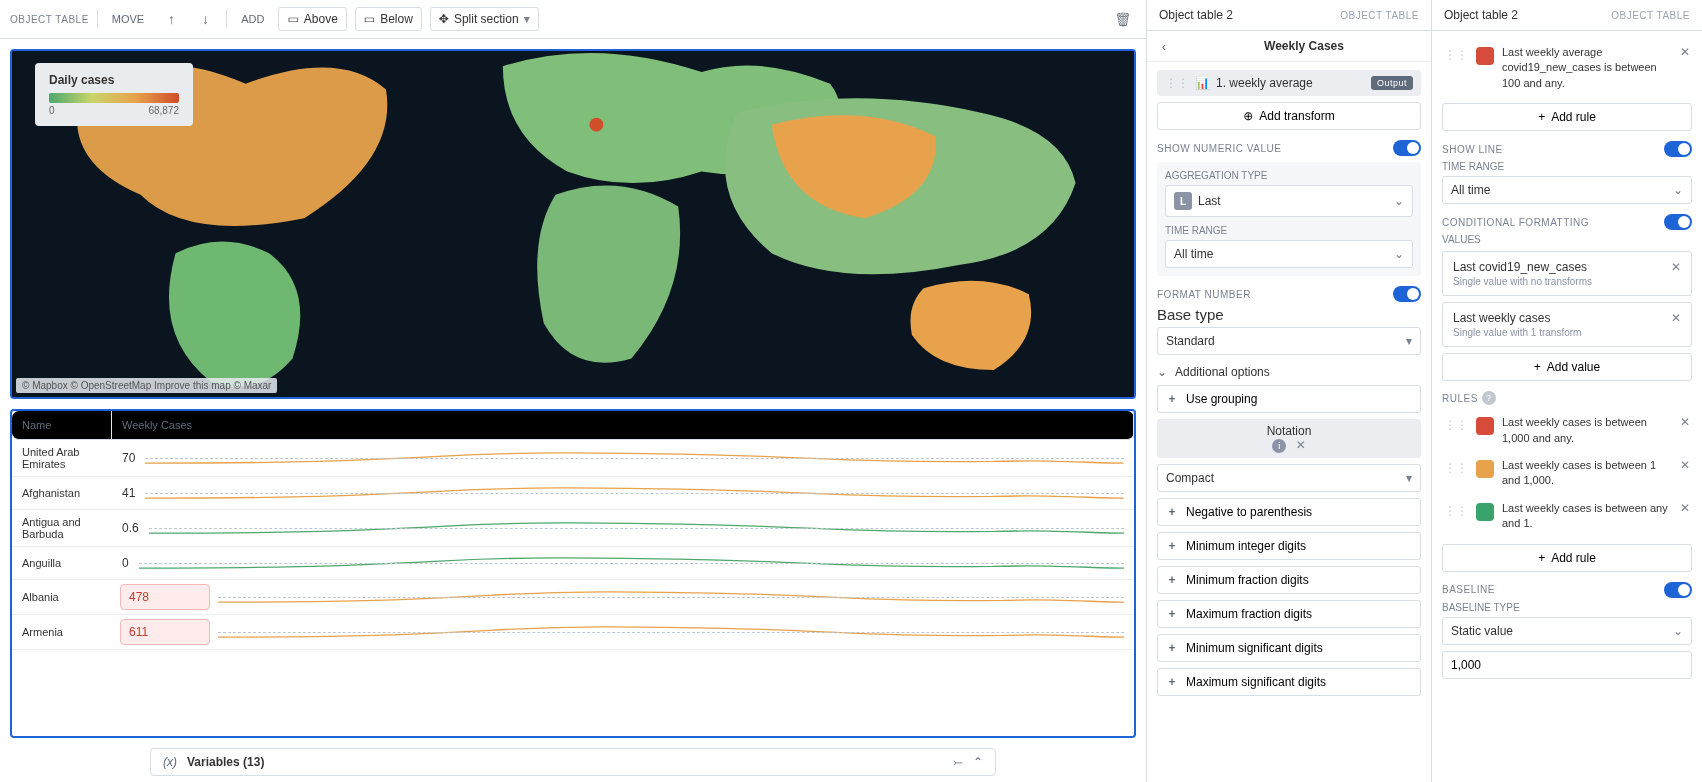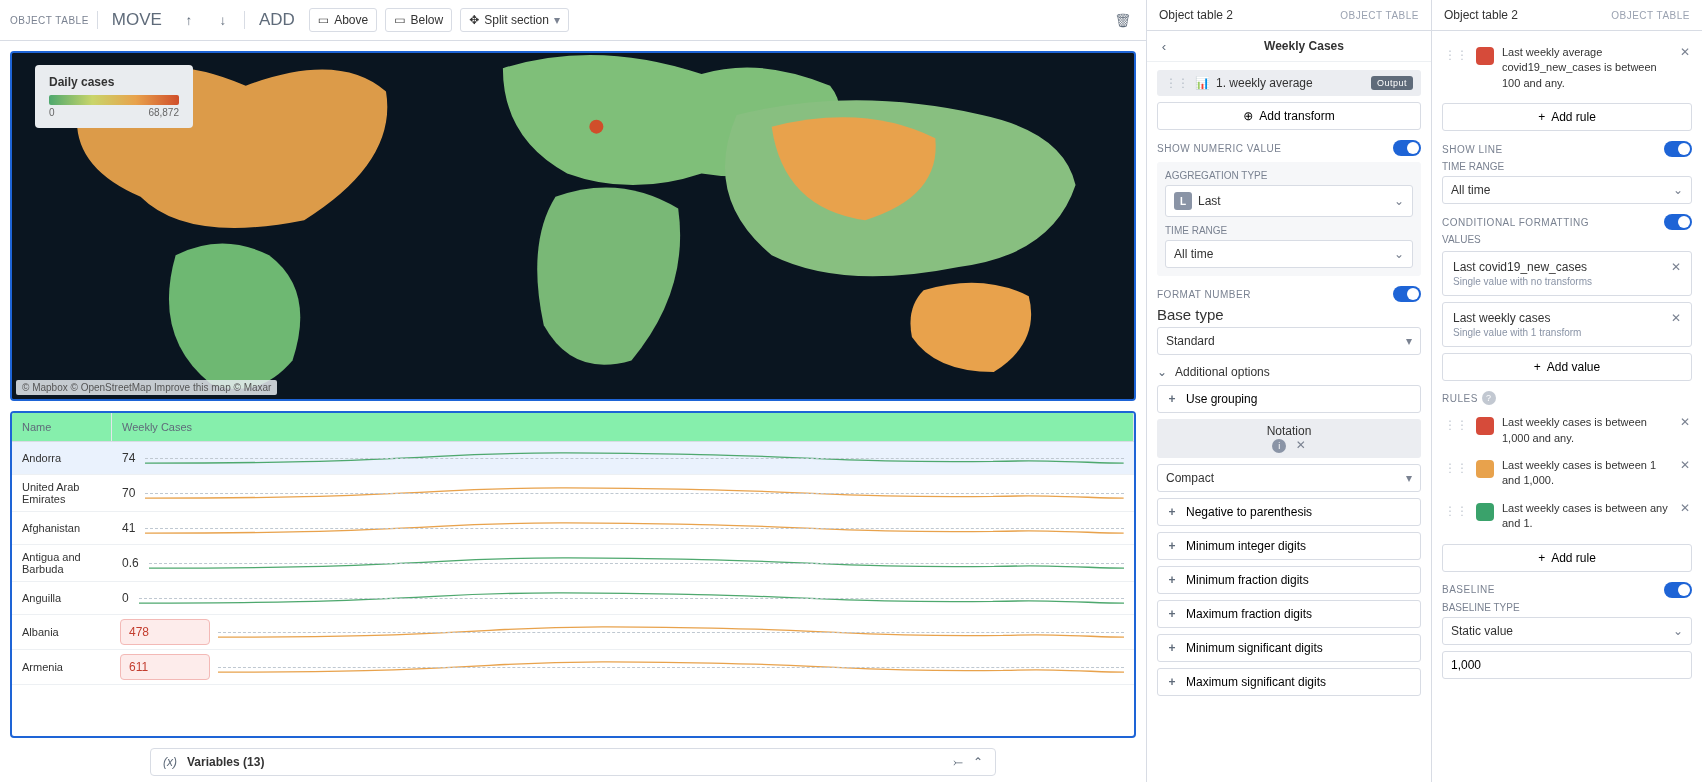--- a/index.html
+++ b/index.html
@@ -6,21 +6,21 @@
 body { background: #fff; color: #333; font-size: 12px; }
 .app { display: flex; width: 1702px; height: 782px; }
 .main { flex: 1; display: flex; flex-direction: column; border-right: 1px solid #d8dce4; }
 .panel { width: 285px; border-right: 1px solid #d8dce4; display: flex; flex-direction: column; overflow-y: auto; }
 .panel3 { width: 270px; display: flex; flex-direction: column; overflow-y: auto; }
 
 
 .toolbar { display: flex; align-items: center; padding: 6px 10px; border-bottom: 1px solid #d8dce4; gap: 8px; }
 .toolbar-label { color: #7a8291; font-size: 10px; letter-spacing: 0.5px; }
 .btn { display: inline-flex; align-items: center; gap: 5px; padding: 4px 8px; border: 1px solid #d8dce4; background: #fff; border-radius: 3px; cursor: pointer; font-size: 12px; color: #333; }
-.btn-flat { border: none; background: none; padding: 4px 6px; color: #5f6b7a; cursor: pointer; font-size: 17px; }
+.btn-flat { border: none; background: none; padding: 4px 6px; color: #5f6b7a; cursor: pointer; font-size: 11px; }
 .icon-btn { width: 26px; height: 26px; display:inline-flex; align-items:center; justify-content:center; border:1px solid transparent; background:none; cursor:pointer; color:#5f6b7a; border-radius:3px;}
 .spacer { flex: 1; }
 
 
 .panel-header { display: flex; align-items: center; justify-content: space-between; padding: 8px 12px; border-bottom: 1px solid #d8dce4; text-align: center; }
 .panel-title { font-size: 12px; color: #333; }
 .panel-type { font-size: 10px; color: #9aa2b1; letter-spacing: 0.5px; }
 .panel-sub { text-align: center; font-weight: 600; padding: 8px; border-bottom: 1px solid #edf0f3; font-size: 12px; }
 
 .panel-body { padding: 8px 10px; flex:1; overflow-y:auto; }
@@ -29,21 +29,21 @@
 .map-wrap { margin: 10px; border: 2px solid #1e64d6; border-radius: 4px; overflow: hidden; position: relative; background: #0a1520; height: 350px; }
 .map-legend { position: absolute; top: 12px; left: 23px; background: #e9ecef; border-radius: 4px; padding: 10px 14px; z-index: 2;}
 .legend-title { font-weight: 600; font-size: 12px; margin-bottom: 6px; }
 .legend-bar { width: 130px; height: 10px; background: linear-gradient(90deg, #4ea86e, #c9d56a, #e8a24c, #d04e2a); border-radius:2px; }
 .legend-range { display:flex; justify-content:space-between; font-size:10px; color:#666; margin-top:2px;}
 .map-attr { position:absolute; bottom:4px; left:4px; background:rgba(230,235,240,0.85); padding:2px 6px; font-size:10px; color:#555; border-radius:2px;}
 .map-svg { position:absolute; inset:0; width:100%; height:100%; }
 
 
 .table-wrap { margin: 0 10px 10px 10px; border: 2px solid #1e64d6; border-radius:4px; overflow:hidden; flex:1;}
-.thead { display:flex; background:#86efac; border-bottom:1px solid #d8dce4; }
+.thead { display:flex; background:#000000; border-bottom:1px solid #d8dce4;border-radius:7px; }
 .th { padding:8px 10px; font-size:11px; color:#5f6b7a; font-weight:500; border-right:1px solid #e2e6eb;}
 .th.name { width: 100px; }
 .th.cases { flex:1; }
 .trow { display:flex; border-bottom:1px solid #edf0f3; align-items:center; }
 .trow.sel { background:#eaf2fd; }
 .td-name { width:100px; padding:6px 10px; font-size:11px; color:#333; }
 .td-val { padding:4px 8px; }
 .spark { flex:1; height:28px; position:relative; padding:2px 10px 2px 0;}
 .badge { display:inline-block; min-width:90px; padding:5px 8px; border:1px solid #d8dce4; border-radius:4px; font-size:12px; }
 .badge.alert { background:#fdeceb; border-color:#f3b9b6; color:#c33d2e; }
@@ -141,27 +141,20 @@
       </div>
       <div class="map-attr">© Mapbox © OpenStreetMap Improve this map © Maxar</div>
     </div>
 
     <div class="table-wrap">
       <div class="thead">
         <div class="th name">Name</div>
         <div class="th cases">Weekly Cases</div>
       </div>
       <div id="table-body">
-          <div class="trow sel">
-            <div class="td-name">Andorra</div>
-            <div class="td-val"><span class="badge" style="border: none; min-width: auto; padding: 5px 2px;">74</span></div>
-            <div class="spark"><div class="dashed-line"></div><svg width="100%" height="100%" viewBox="0 0 300 28" preserveAspectRatio="none">
-                <path d="M0,20 C40,20 60,18 90,12 C120,6 140,8 170,10 C200,12 220,20 260,18 C280,16 290,20 300,20" fill="none" stroke="#4ea86e" stroke-width="1.5"></path>
-              </svg></div>
-          </div>
           <div class="trow">
             <div class="td-name">United Arab Emirates</div>
             <div class="td-val"><span class="badge" style="border: none; min-width: auto; padding: 5px 2px;">70</span></div>
             <div class="spark"><div class="dashed-line"></div><svg width="100%" height="100%" viewBox="0 0 300 28" preserveAspectRatio="none">
                 <path d="M0,20 C40,20 60,18 90,12 C120,6 140,8 170,10 C200,12 220,20 260,18 C280,16 290,20 300,20" fill="none" stroke="#e8a24c" stroke-width="1.5"></path>
               </svg></div>
           </div>
           <div class="trow">
             <div class="td-name">Afghanistan</div>
             <div class="td-val"><span class="badge" style="border: none; min-width: auto; padding: 5px 2px;">41</span></div>

